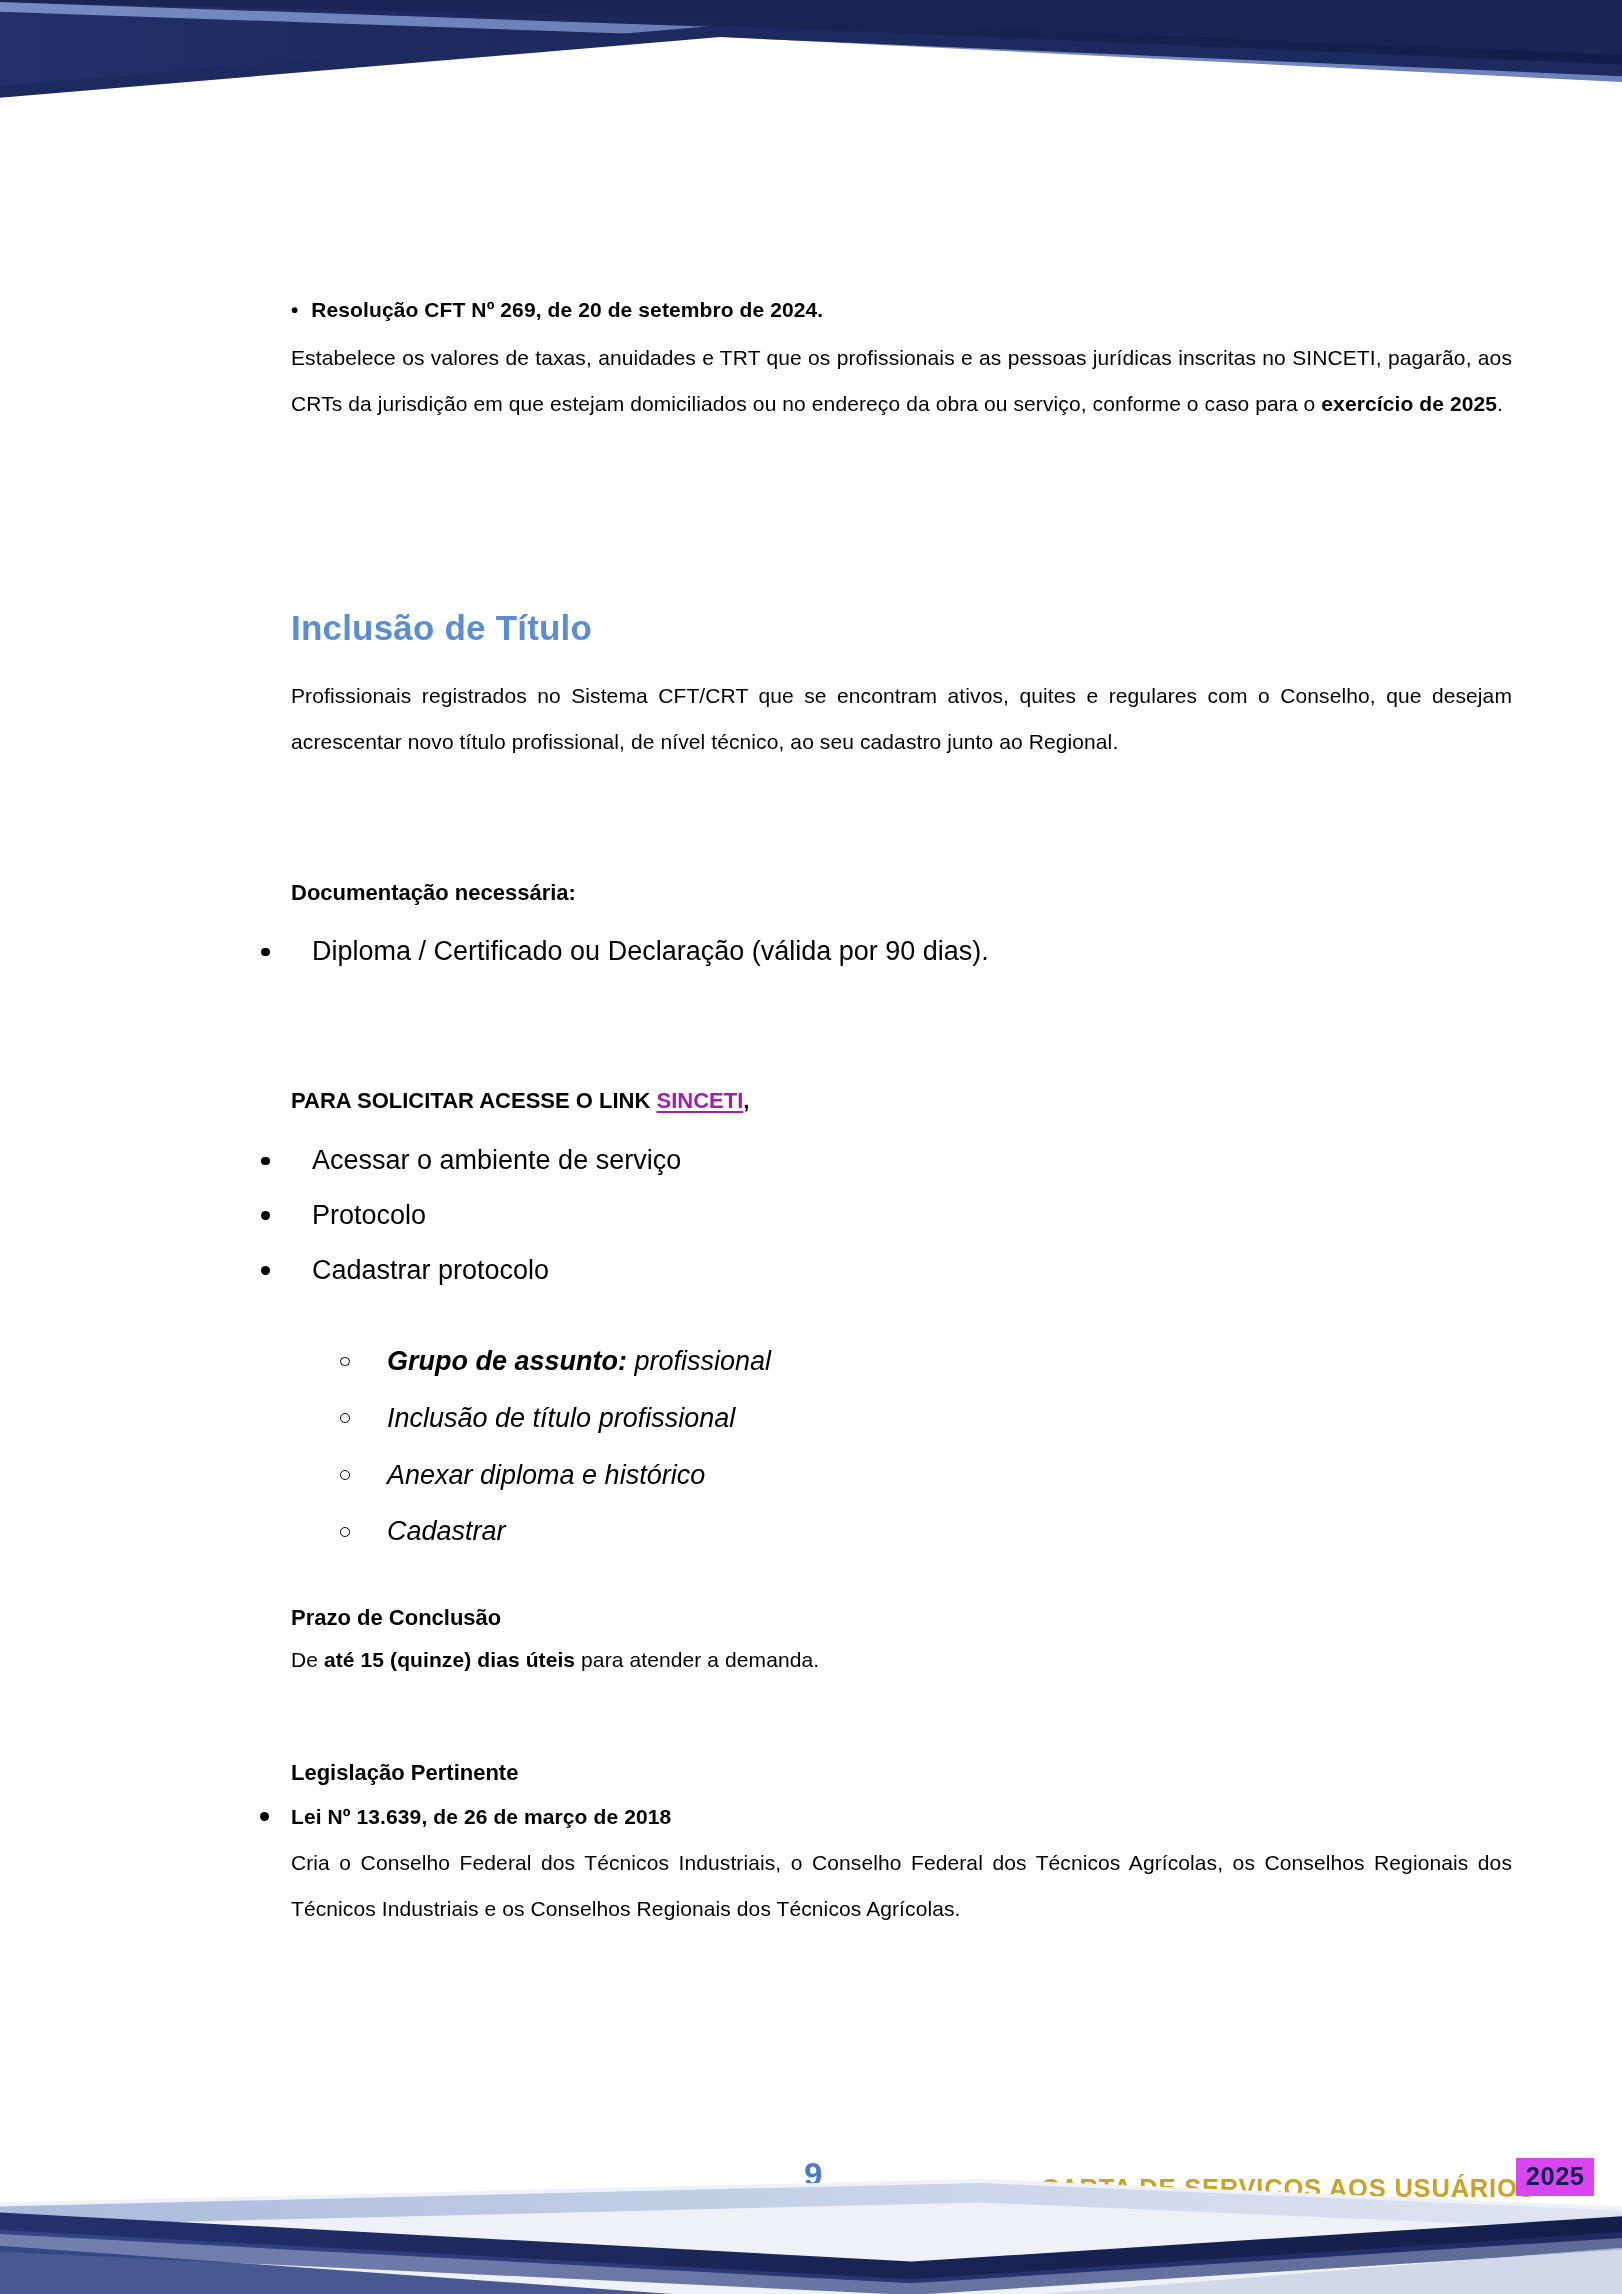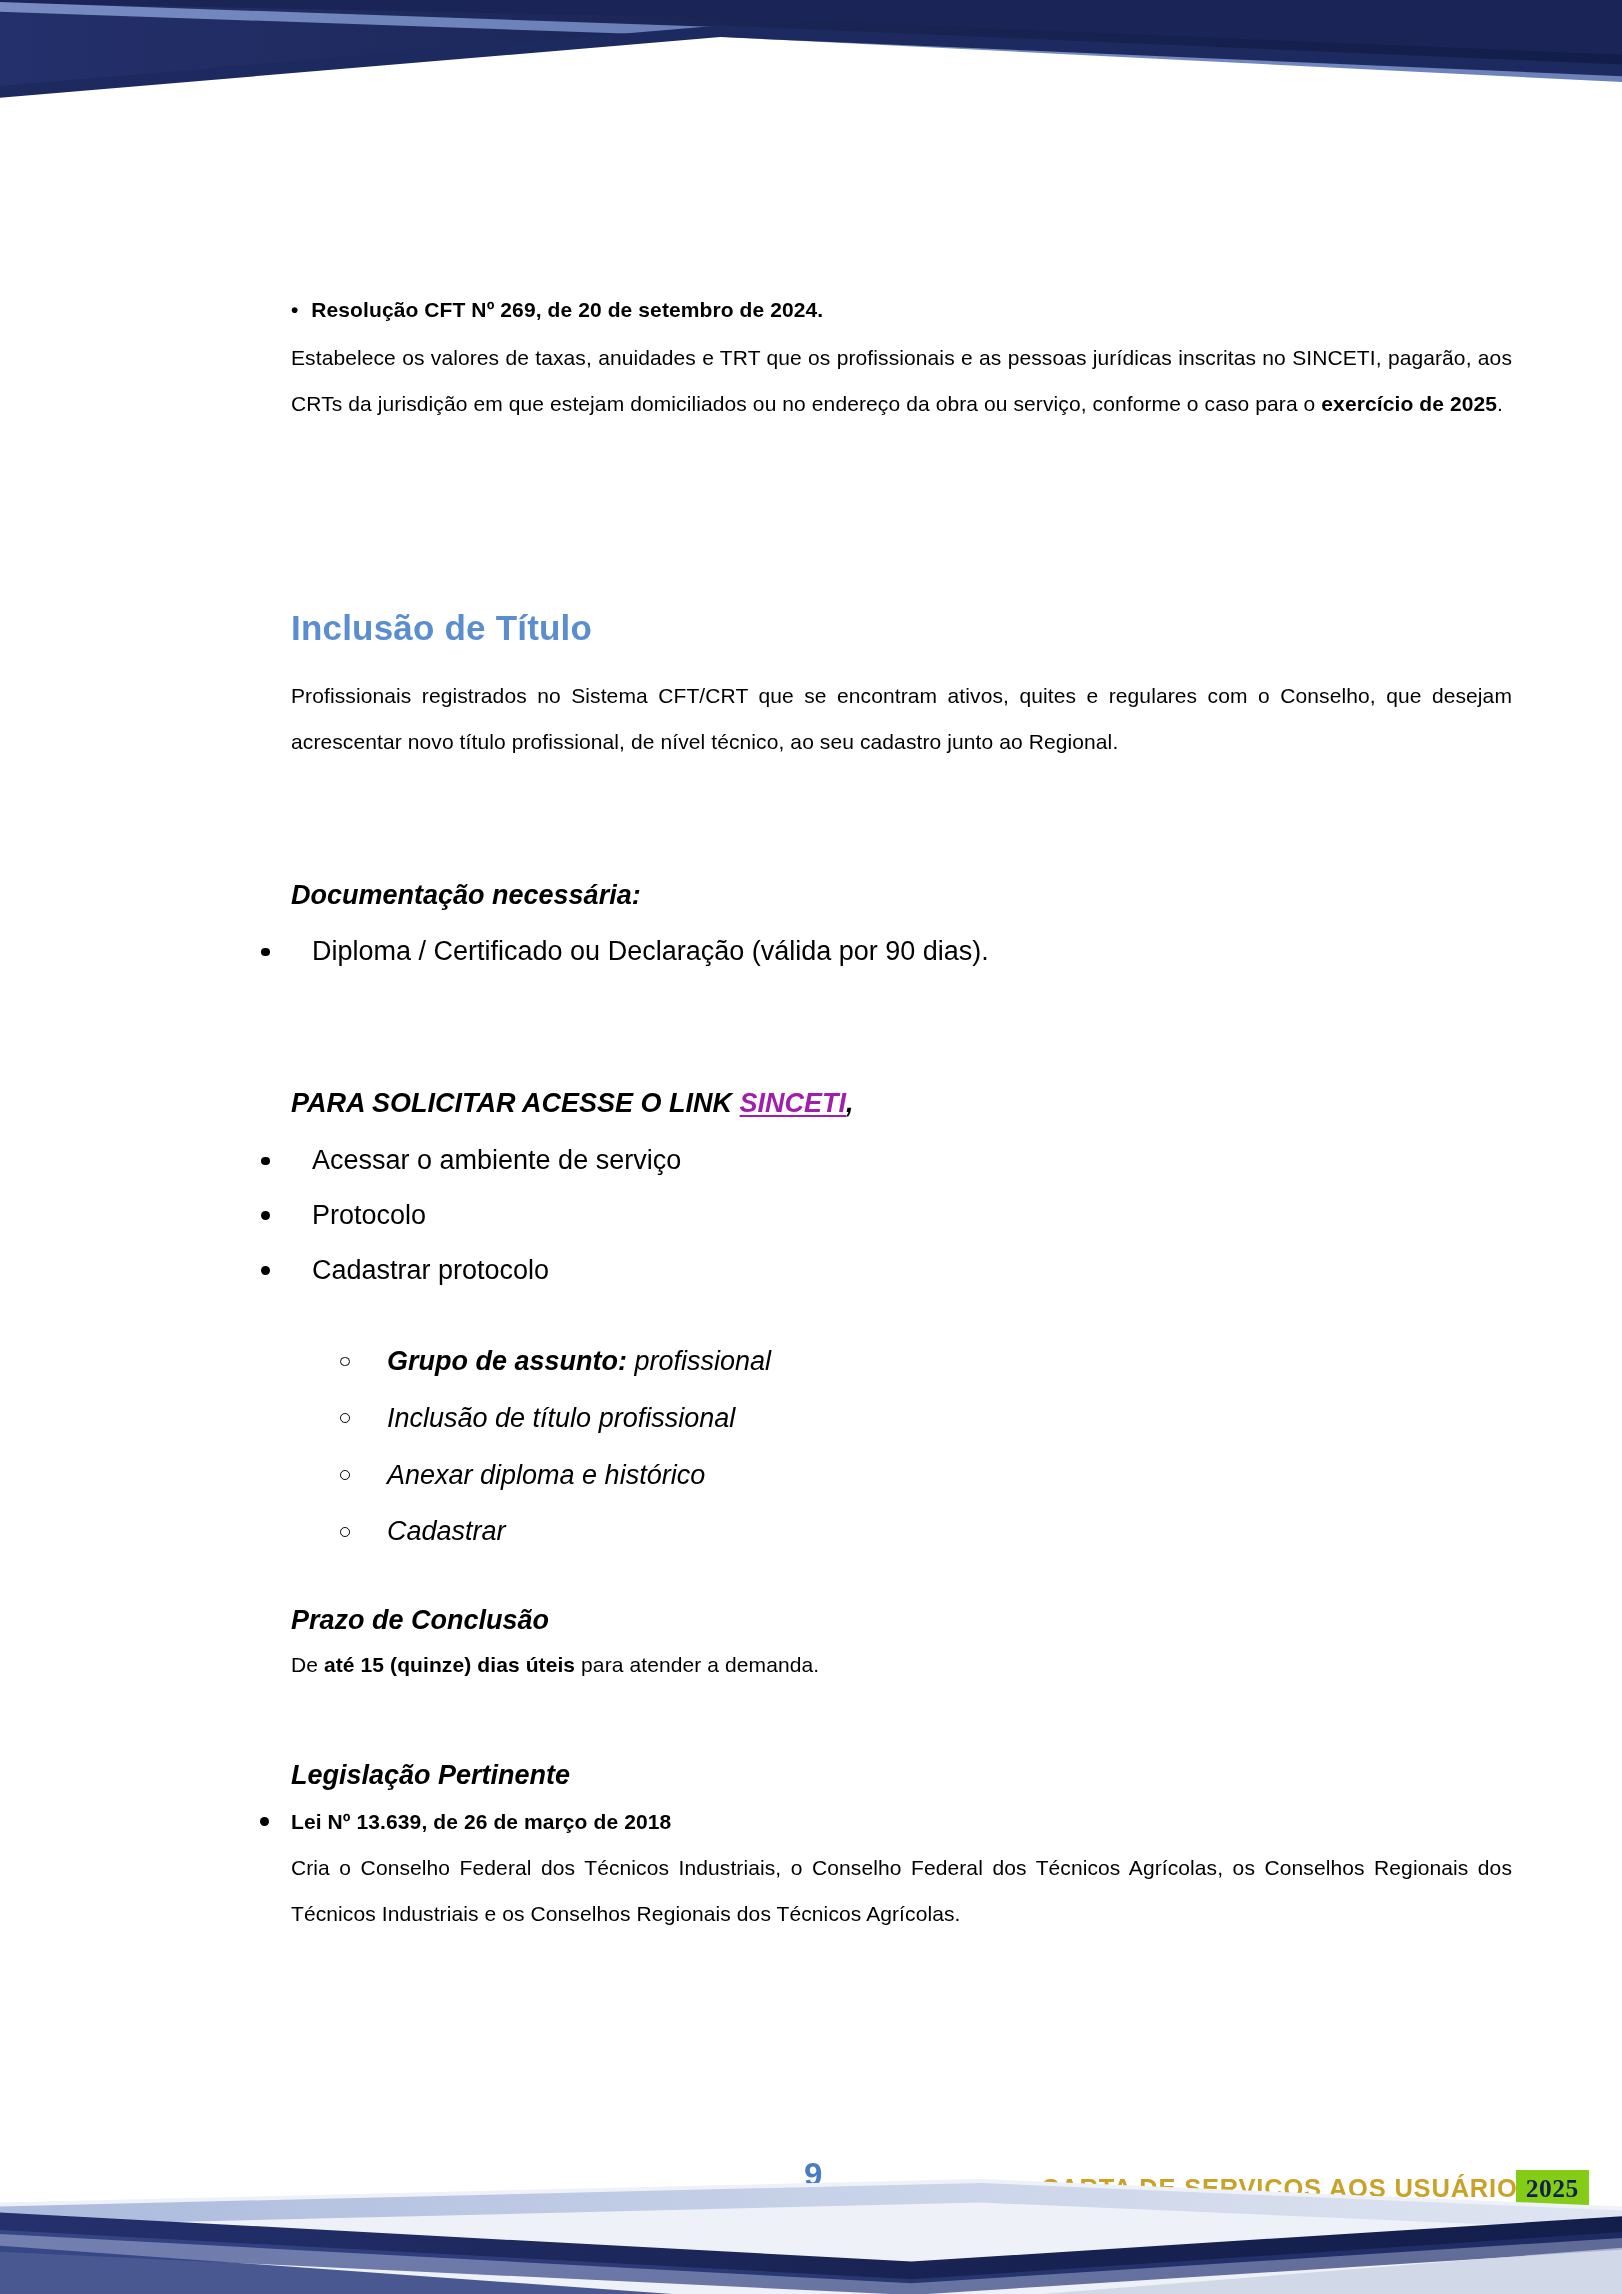--- a/index.html
+++ b/index.html
@@ -59,24 +59,23 @@
   b, .bold { font-weight: bold; }
 
   .section-title {
     font-size: 35px;
     font-weight: bold;
     color: #5b8ed0;
     letter-spacing: 0.2px;
   }
 
   .sub-head {
-    font-size: 27px;
+    font-size: 22px;
     font-weight: bold;
     color: #000000;
-    font-style: italic;
   }
 
   ul.lvl1 {
     list-style: none;
     margin: 0;
     padding: 0;
   }
   ul.lvl1 > li {
     position: relative;
     font-size: 27px;
@@ -165,28 +164,27 @@
     top: 19.6px;
     font-size: 25.5px;
     font-weight: bold;
     color: #c9a227;
     letter-spacing: 0.8px;
     white-space: nowrap;
   }
   .year-badge {
     position: absolute;
     left: 1516px;
-    top: 16px;
-    background: #84cc16;
+    top: 4px;
+    background: #d946ef;
     color: #12204e;
     font-size: 25.5px;
     font-weight: bold;
     padding: 3.9px 9.8px 4.9px 9.8px;
     letter-spacing: 0.5px;
-    font-family: Liberation Serif, serif;
   }
 </style>
 </head>
 <body>
 
 <div class="page">
 
   <div class="top-deco">
     <svg width="1622" height="127" viewBox="0 0 1655 130" preserveAspectRatio="none">
       <defs>

